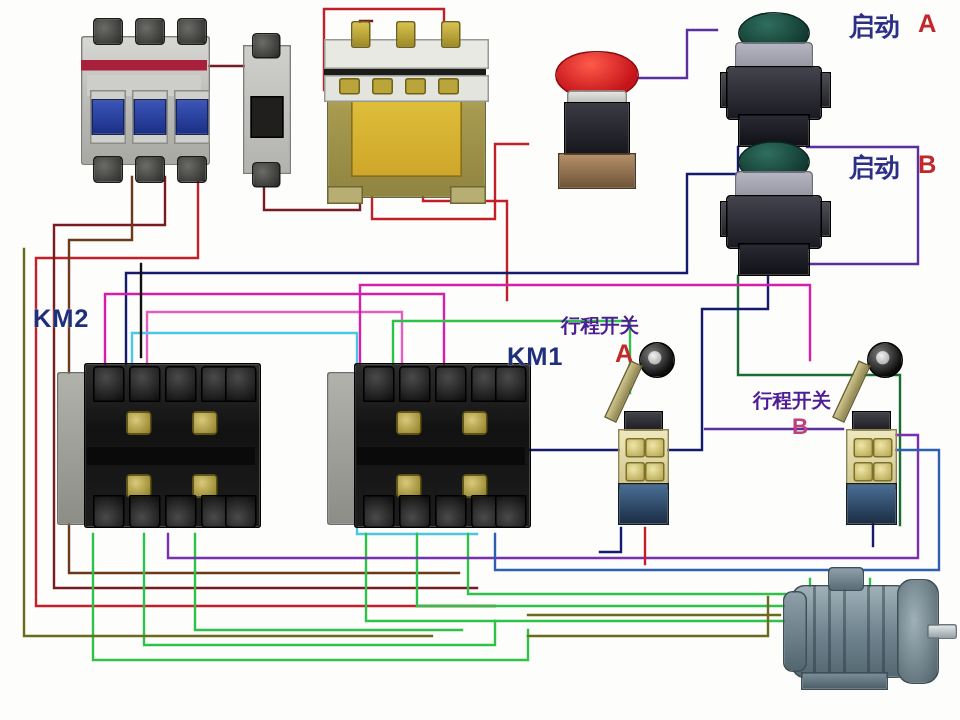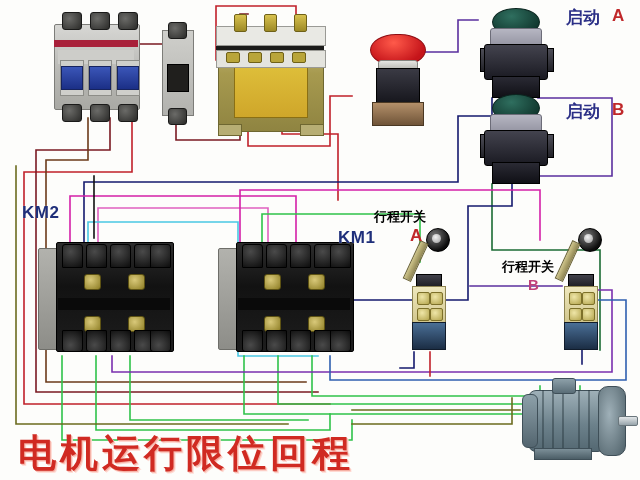--- a/index.html
+++ b/index.html
@@ -14,21 +14,21 @@
   }
   #wires{position:absolute;left:0;top:0;width:640px;height:480px;}
 
   .lbl{position:absolute;white-space:nowrap;font-weight:bold;}
   .lbl-cn{font-family:Liberation Serif, serif;}
 
   .label-km{color:#1f2f7a;font-size:17px;letter-spacing:.5px;
             text-shadow:0 0 1px rgba(255,255,255,.9);}
   .label-blue{color:#2b2f86;font-size:17px;}
   .label-red{color:#c0282a;font-size:17px;}
-  .label-sw{color:#000000;font-size:13px;}
+  .label-sw{color:#4c1d95;font-size:13px;}
   .label-swb{color:#c0407a;font-size:15px;}
 
   .title{
     position:absolute;left:18px;top:428px;
     font-size:38px;font-weight:bold;letter-spacing:4px;
     color:#d02a22;
     font-family:"DejaVu Sans","Liberation Sans",sans-serif;
     text-shadow: 1px 1px 0 #f5b0a4, 2px 2px 0 #ffd9d2;
   }
 
@@ -352,15 +352,14 @@
 
   <div class="lbl label-blue lbl-cn" style="left:566px;top:100px;">启动</div>
   <div class="lbl label-red" style="left:612px;top:100px;">B</div>
 
   <div class="lbl label-sw lbl-cn" style="left:374px;top:208px;">行程开关</div>
   <div class="lbl label-red" style="left:410px;top:226px;">A</div>
 
   <div class="lbl label-sw lbl-cn" style="left:502px;top:258px;">行程开关</div>
   <div class="lbl label-swb" style="left:528px;top:276px;">B</div>
 
-  <div class="title lbl-cn">电机运行限位回程</div>
 
 </div>
 
 </body></html>

